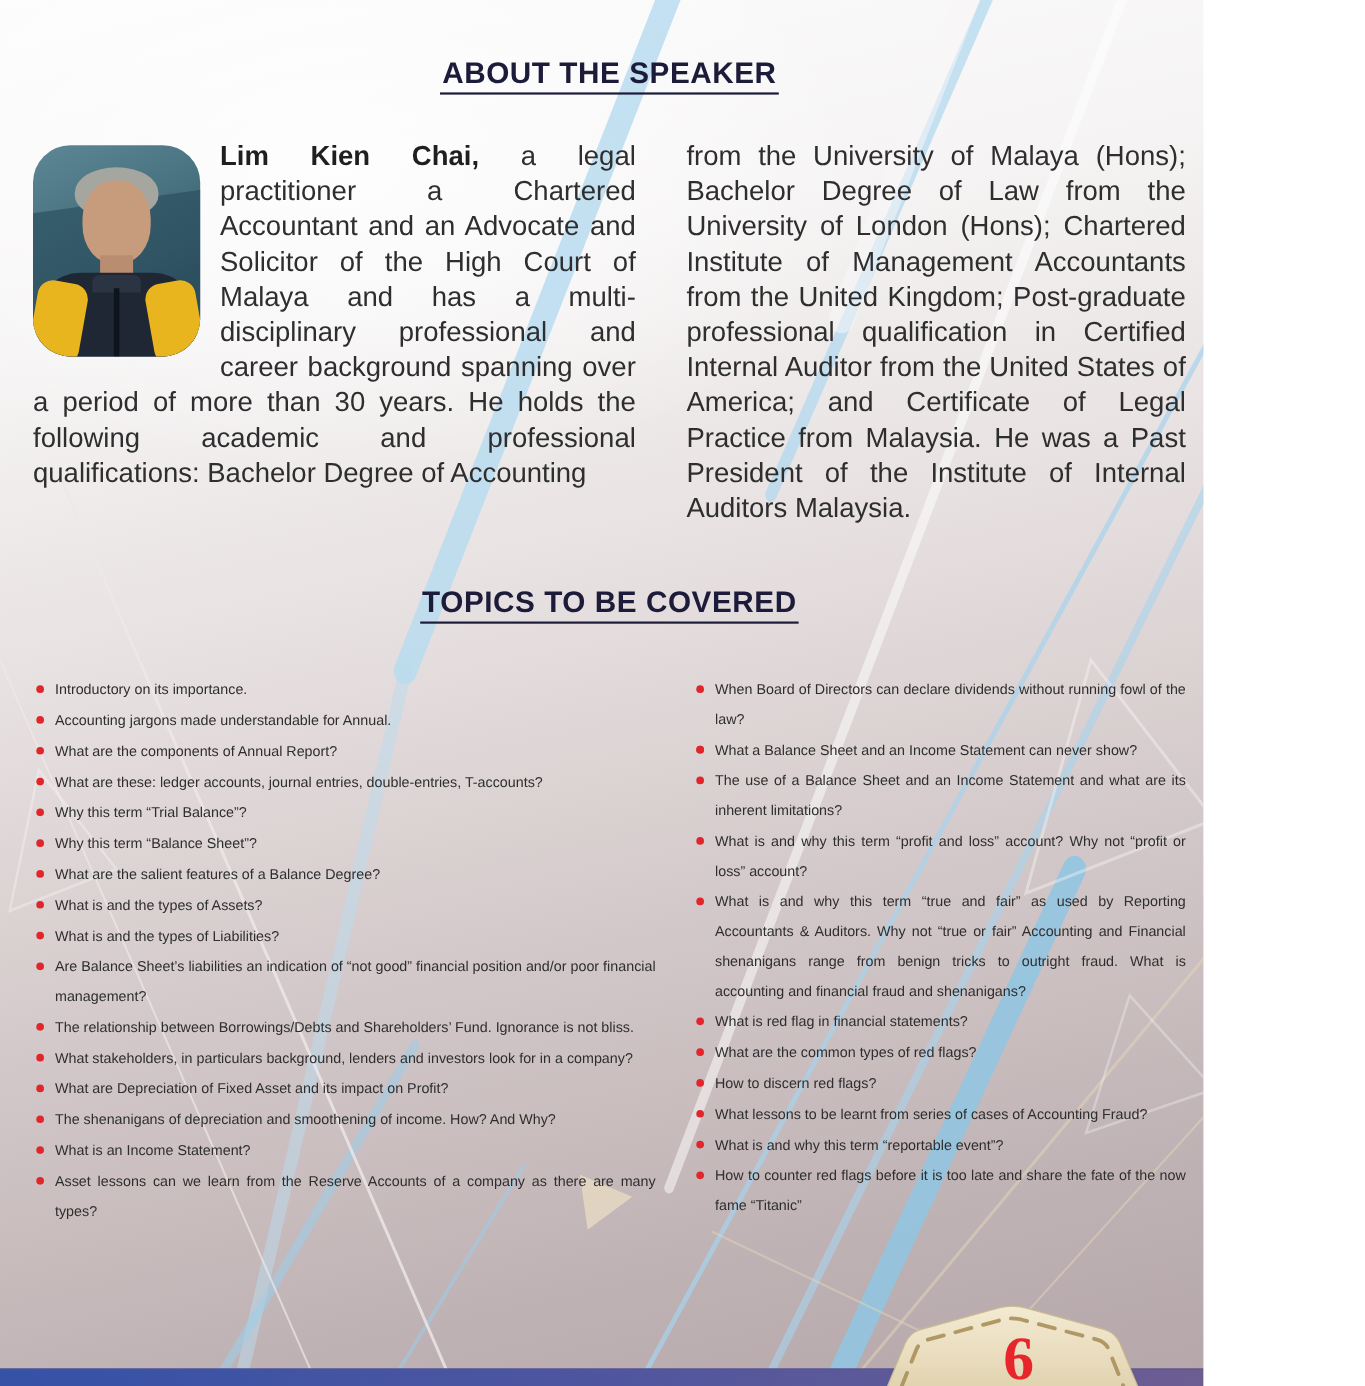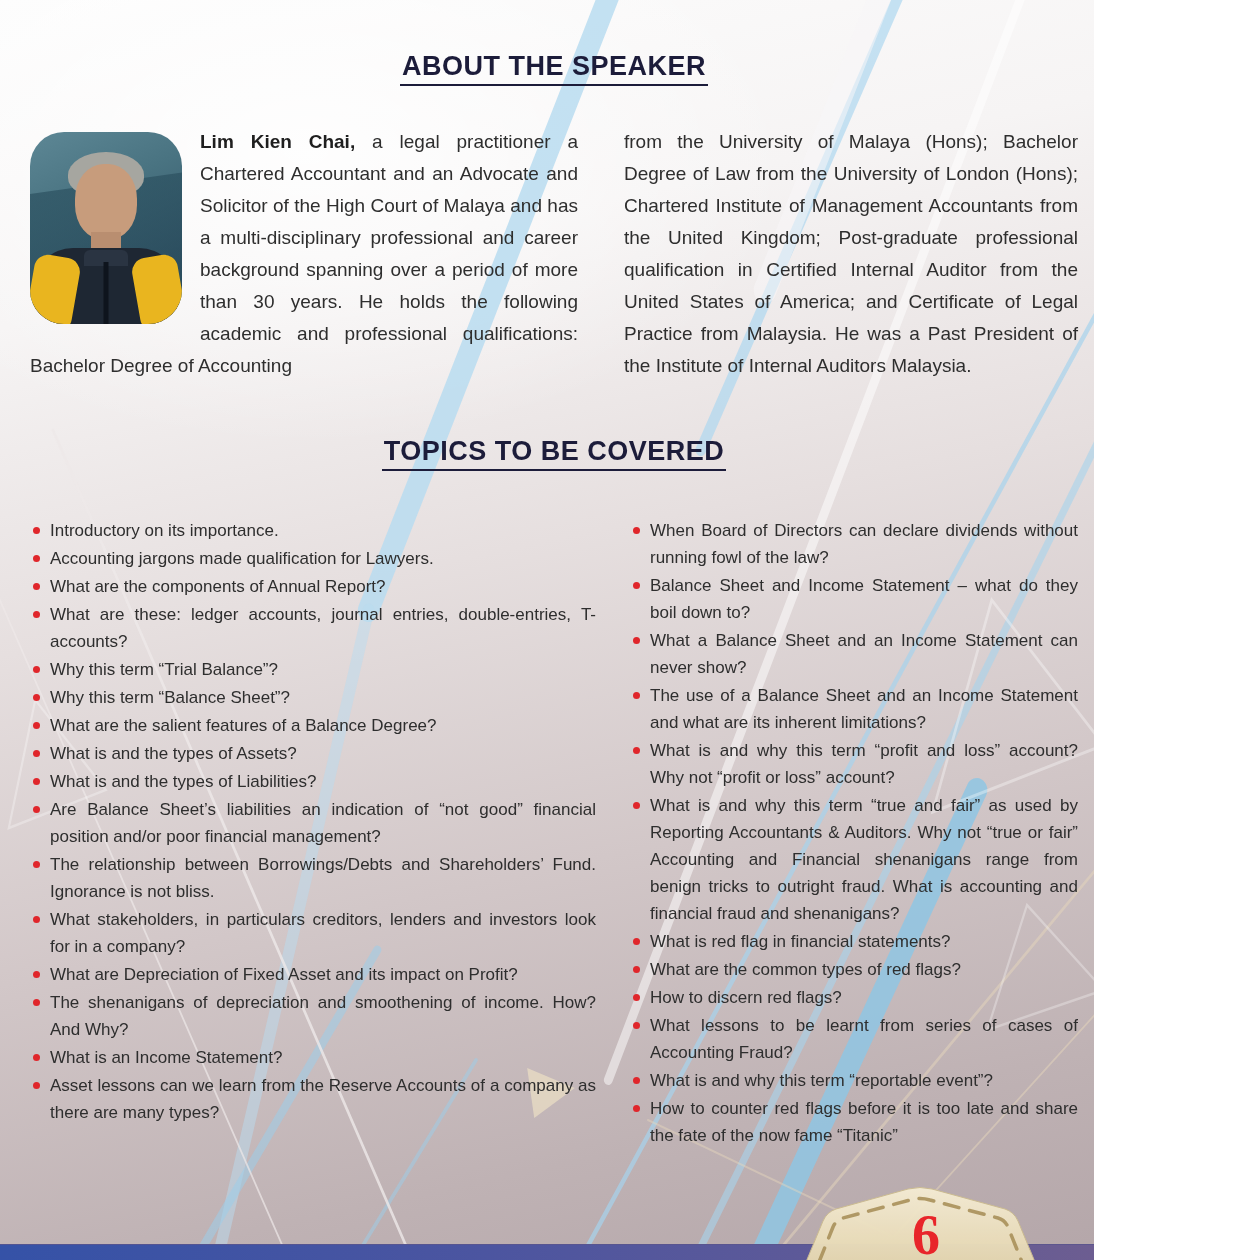--- a/index.html
+++ b/index.html
@@ -32,21 +32,21 @@
     color: var(--heading-navy, #1c1c3a);
     border-bottom: 2.5px solid currentColor;
     padding: 0 2px 2px;
   }
 
   .bio { display:flex; gap:46px; margin-top:40px; }
   .bio-left { width:548px; flex:none; }
   .bio-right { flex:1; }
   .bio p {
     margin:0;
-    font-size:19px;
+    font-size:25px;
     line-height:32px;
     text-align:justify;
     color: var(--body-text, #2f2f2f);
   }
   .bio b { font-weight:700; color:#1f1f1f; }
 
   
   .photo {
     float:left;
     width:152px; height:192px;
@@ -96,21 +96,21 @@
   }
 
   .topics { display:flex; gap:34px; margin-top:46px; }
   .topics ul { list-style:none; margin:0; padding:0; }
   .topics ul.left-col { width:566px; flex:none; }
   .topics ul.right-col { flex:1; }
   .topics li {
     position:relative;
     padding-left:20px;
     margin-bottom:1px;
-    font-size:17px;
+    font-size:13px;
     line-height:27px;
     text-align:justify;
     color: var(--body-text, #2e2e2e);
   }
   .topics li .dot {
     position:absolute; left:3px; top:10px;
     width:7px; height:7px; border-radius:50%;
     background: var(--bullet-red, #e0262b);
   }
 
@@ -183,39 +183,39 @@
       </div>
     </section>
 
     <h2>
       <span class="hd">TOPICS TO BE COVERED</span>
     </h2>
 
     <section class="topics">
       <ul class="left-col">
           <li><span class="dot"></span><span>Introductory on its importance.</span></li>
-          <li><span class="dot"></span><span>Accounting jargons made qualification for Lawyers.</span></li>
+          <li><span class="dot"></span><span>Accounting jargons made understandable for Annual.</span></li>
           <li><span class="dot"></span><span>What are the components of Annual Report?</span></li>
           <li><span class="dot"></span><span>What are these: ledger accounts, journal entries, double-entries, T-accounts?</span></li>
           <li><span class="dot"></span><span>Why this term “Trial Balance”?</span></li>
           <li><span class="dot"></span><span>Why this term “Balance Sheet”?</span></li>
           <li><span class="dot"></span><span>What are the salient features of a Balance Degree?</span></li>
           <li><span class="dot"></span><span>What is and the types of Assets?</span></li>
           <li><span class="dot"></span><span>What is and the types of Liabilities?</span></li>
           <li><span class="dot"></span><span>Are Balance Sheet’s liabilities an indication of “not good” financial position and/or poor financial management?</span></li>
           <li><span class="dot"></span><span>The relationship between Borrowings/Debts and Shareholders’ Fund. Ignorance is not bliss.</span></li>
-          <li><span class="dot"></span><span>What stakeholders, in particulars creditors, lenders and investors look for in a company?</span></li>
+          <li><span class="dot"></span><span>What stakeholders, in particulars background, lenders and investors look for in a company?</span></li>
           <li><span class="dot"></span><span>What are Depreciation of Fixed Asset and its impact on Profit?</span></li>
           <li><span class="dot"></span><span>The shenanigans of depreciation and smoothening of income. How? And Why?</span></li>
           <li><span class="dot"></span><span>What is an Income Statement?</span></li>
           <li><span class="dot"></span><span>Asset lessons can we learn from the Reserve Accounts of a company as there are many types?</span></li>
         </ul>
       <ul class="right-col">
           <li><span class="dot"></span><span>When Board of Directors can declare dividends without running fowl of the law?</span></li>
-          <li><span class="dot"></span><span>Balance Sheet and Income Statement – what do they boil down to?</span></li>
+          <li><span class="dot"></span></li>
           <li><span class="dot"></span><span>What a Balance Sheet and an Income Statement can never show?</span></li>
           <li><span class="dot"></span><span>The use of a Balance Sheet and an Income Statement and what are its inherent limitations?</span></li>
           <li><span class="dot"></span><span>What is and why this term “profit and loss” account? Why not “profit or loss” account?</span></li>
           <li><span class="dot"></span><span>What is and why this term “true and fair” as used by Reporting Accountants &amp; Auditors. Why not “true or fair” Accounting and Financial shenanigans range from benign tricks to outright fraud.  What is accounting and financial fraud and shenanigans?</span></li>
           <li><span class="dot"></span><span>What is red flag in financial statements?</span></li>
           <li><span class="dot"></span><span>What are the common types of red flags?</span></li>
           <li><span class="dot"></span><span>How to discern red flags?</span></li>
           <li><span class="dot"></span><span>What lessons to be learnt from series of cases of Accounting Fraud?</span></li>
           <li><span class="dot"></span><span>What is and why this term “reportable event”?</span></li>
           <li><span class="dot"></span><span>How to counter red flags before it is too late and share the fate of the now fame “Titanic”</span></li>

